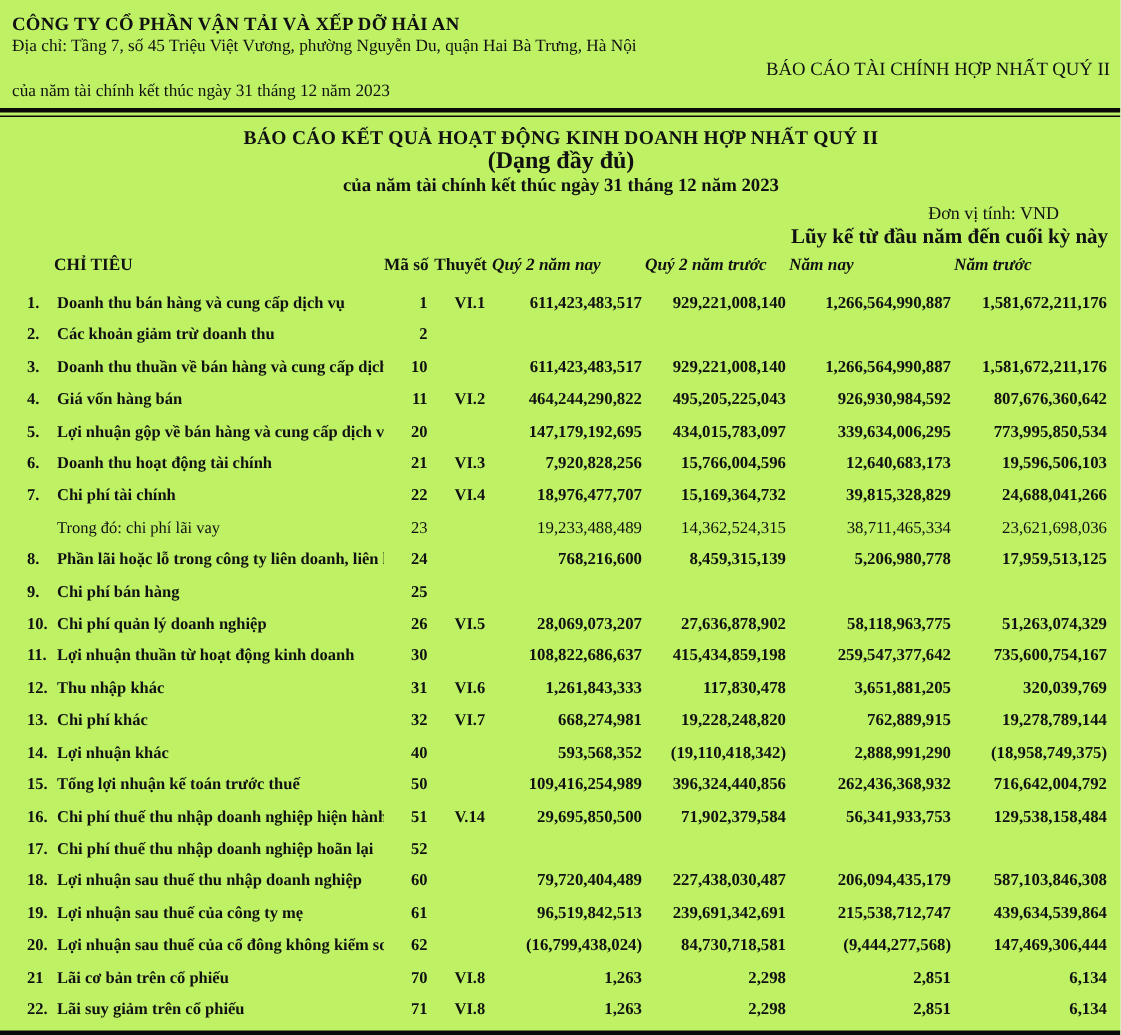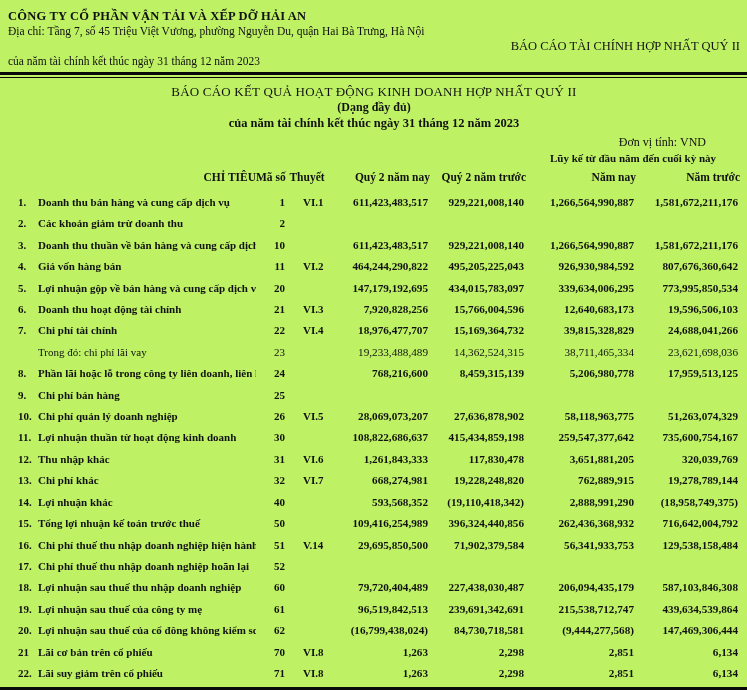--- a/index.html
+++ b/index.html
@@ -14,34 +14,34 @@
     overflow:hidden;
   }
   
   .lh-company{font-weight:bold;font-size:12.5px;line-height:16px;letter-spacing:.2px;}
   .lh-address{font-size:11.5px;line-height:15px;}
   .lh-report{font-size:12.5px;line-height:15px;text-align:right;}
   .lh-period{font-size:11.5px;line-height:15px;}
   .rule{margin:3px -7px 0 -8px;border-top:3px solid #0a0a0a;border-bottom:1px solid #0a0a0a;height:2px;}
   
   .title-block{text-align:center;margin-top:5px;}
-  .t-main{font-weight:normal;font-size:13px;line-height:17px;letter-spacing:.2px;}
-  .t-sub{font-weight:bold;font-size:12px;line-height:15px;}
+  .t-main{font-weight:bold;font-size:13px;line-height:17px;letter-spacing:.2px;}
+  .t-sub{font-weight:bold;font-size:16px;line-height:15px;}
   .t-period{font-weight:bold;font-size:12.5px;line-height:16px;}
   .unit{ text-align:right;font-size:12px;line-height:13px;margin-top:5px;padding-right:34px;}
   
   .grid{display:grid;grid-template-columns:28px 220px 30px 42px 102px 96px 110px 104px;}
-  .cum-row{margin-top:2px;font-weight:bold;font-size:11px;line-height:15px;}
+  .cum-row{margin-top:2px;font-weight:bold;font-size:14px;line-height:15px;}
   .cum-row .cum{grid-column:7/9;text-align:center;white-space:nowrap;}
   .col-head{margin-top:2px;font-weight:bold;font-size:11.5px;line-height:18px;}
   .col-head div{white-space:nowrap;}
-  .h-label{grid-column:2;text-align:right;}
+  .h-label{grid-column:2;text-align:left;}
   .h-code{text-align:left;}
   .h-note{text-align:center;}
-  .h-val{text-align:right;}
+  .h-val{text-align:left;font-style:italic;}
   
   .rows{margin-top:6px;}
   .trow{font-size:11px;line-height:21.4px;}
   .trow.b{font-weight:bold;}
   .c-no{padding-left:10px;}
   .c-label{padding-left:2px;white-space:nowrap;overflow:hidden;}
   .c-code{text-align:right;padding-right:1px;}
   .c-note{text-align:left;padding-left:17px;}
   .c-val{text-align:right;padding-right:2px;white-space:nowrap;font-size:11.2px;}
   .bottom-rule{position:absolute;left:0;right:0;bottom:0;border-top:3px solid #0a0a0a;}

